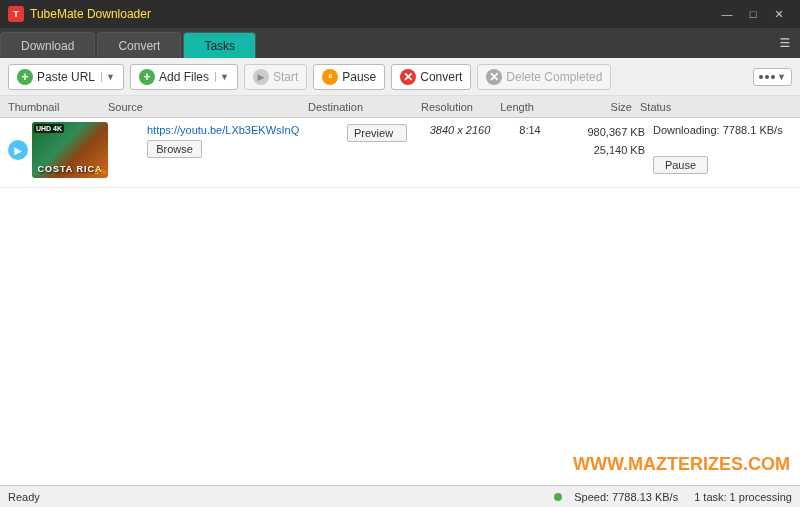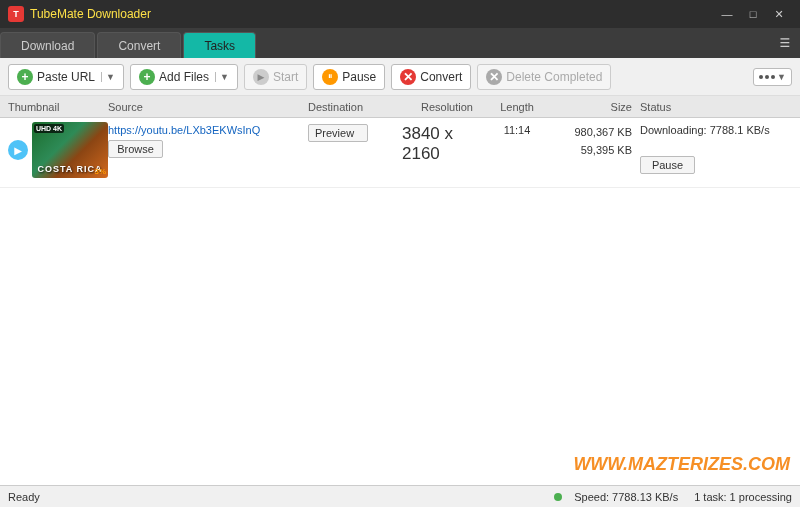--- a/index.html
+++ b/index.html
@@ -305,20 +305,21 @@
       cursor: pointer;
     }
 
     .source-cell {
       width: 200px;
       flex-shrink: 0;
       display: flex;
       flex-direction: column;
       gap: 4px;
       padding-top: 2px;
+      margin-left: 39px;
     }
     .source-url {
       color: #1565c0;
       font-size: 11px;
       word-break: break-all;
     }
     .browse-btn {
       width: 55px;
       padding: 2px 6px;
       border: 1px solid #bbb;
@@ -351,24 +352,25 @@
       background: #f5f5f5;
       cursor: pointer;
       font-size: 11px;
       color: #333;
       text-align: left;
     }
 
     .res-cell {
       width: 90px;
       flex-shrink: 0;
-      font-size: 17px;
-      color: #333;
-      text-align: left;
+      font-size: 11px;
+      color: #333;
+      text-align: center;
       padding-top: 2px;
+      font-style: italic;
     }
     .len-cell {
       width: 50px;
       flex-shrink: 0;
       font-size: 11px;
       color: #333;
       text-align: center;
       padding-top: 2px;
     }
     .size-cell {
@@ -416,21 +418,20 @@
     }
 
     
     .watermark {
       position: absolute;
       bottom: 10px;
       right: 10px;
       font-size: 18px;
       font-weight: bold;
       color: #f57c00;
-      font-style: italic;
       opacity: 0.85;
       pointer-events: none;
     }
 
     
     #status-bar {
       background: #f0f0f0;
       height: 22px;
       display: flex;
       align-items: center;
@@ -549,25 +550,25 @@
         <div class="source-url">https://youtu.be/LXb3EKWsInQ</div>
         <div class="browse-btn">Browse</div>
       </div>
 
       <div class="dest-cell">
         <div class="preview-btn">Preview</div>
       </div>
 
       <div class="res-cell">3840 x 2160</div>
 
-      <div class="len-cell">11:14</div>
+      <div class="len-cell">8:14</div>
 
       <div class="size-cell">
         <div>980,367 KB</div>
-        <div>59,395 KB</div>
+        <div>25,140 KB</div>
       </div>
 
       <div class="status-cell">
         <div class="status-text">Downloading: 7788.1 KB/s</div>
         <div class="pause-btn">Pause</div>
       </div>
     </div>
   </div>
 
   <div class="watermark">WWW.MAZTERIZES.COM</div>

